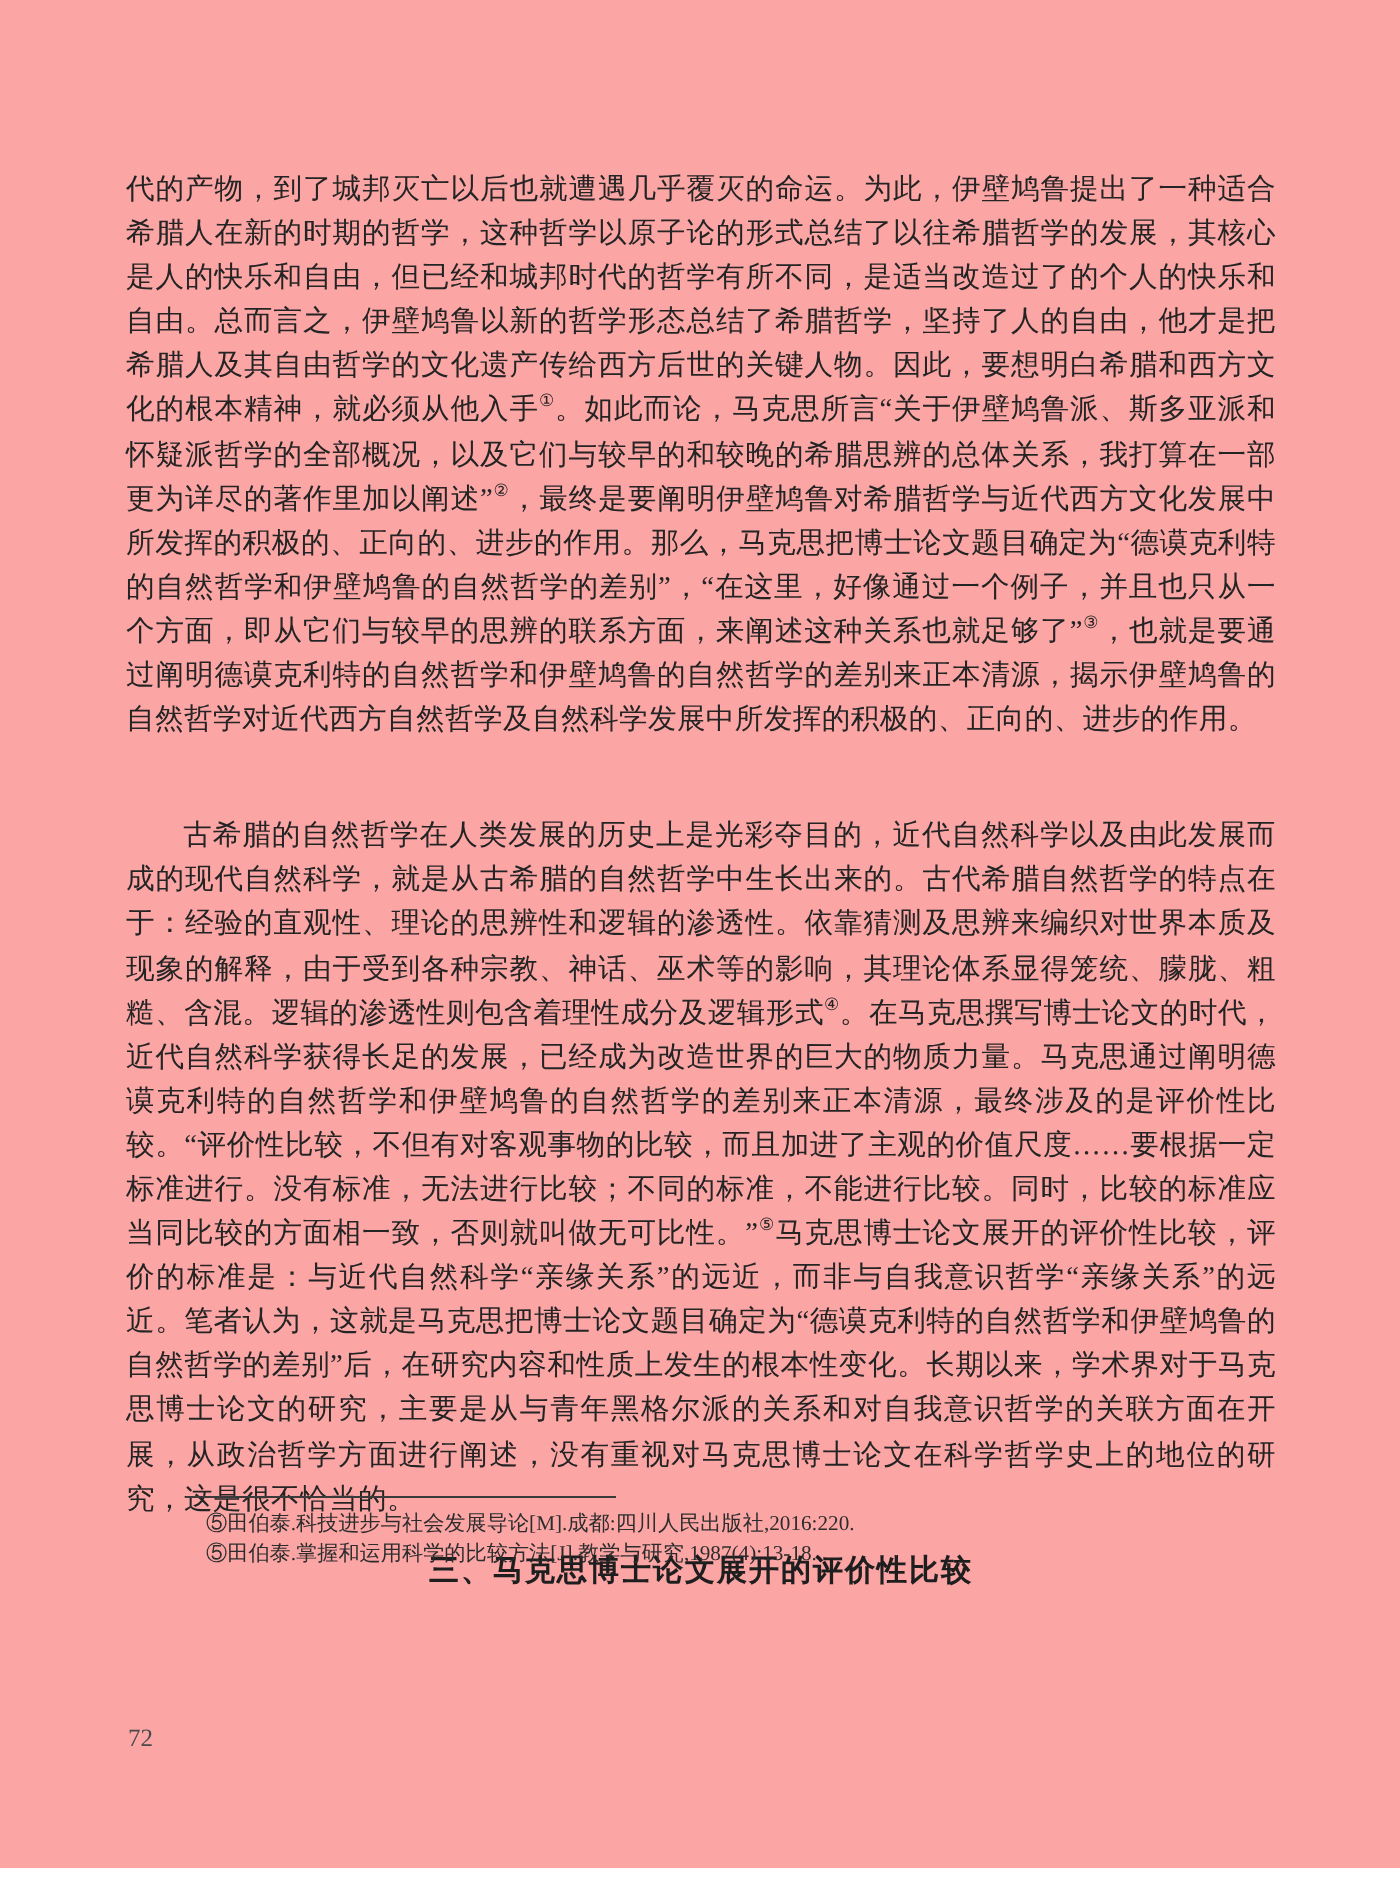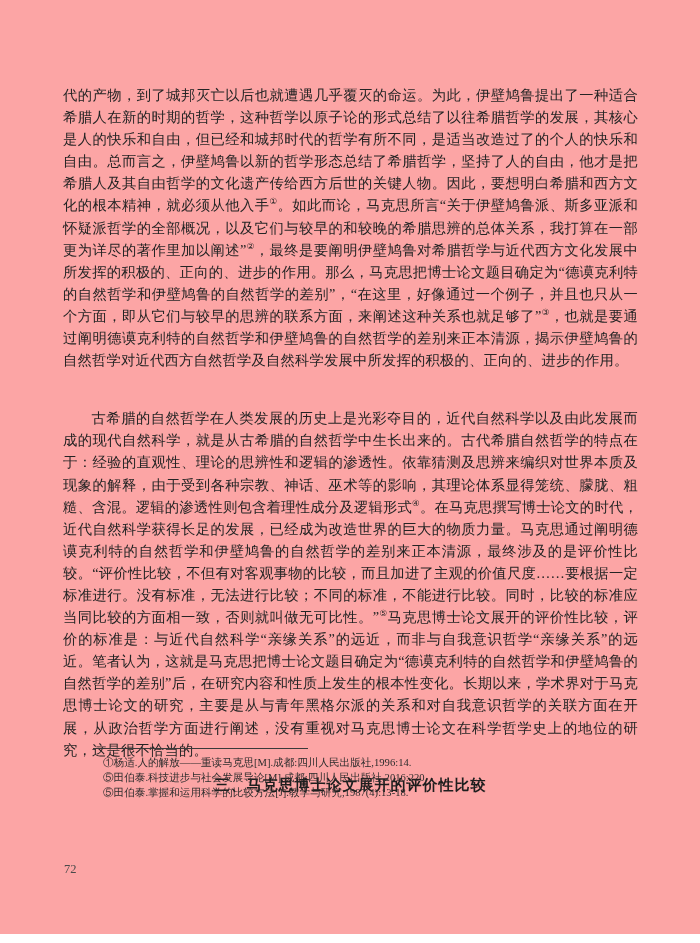--- a/index.html
+++ b/index.html
@@ -74,20 +74,19 @@
 
   <main class="content">
     <p class="para">代的产物，到了城邦灭亡以后也就遭遇几乎覆灭的命运。为此，伊壁鸠鲁提出了一种适合希腊人在新的时期的哲学，这种哲学以原子论的形式总结了以往希腊哲学的发展，其核心是人的快乐和自由，但已经和城邦时代的哲学有所不同，是适当改造过了的个人的快乐和自由。总而言之，伊壁鸠鲁以新的哲学形态总结了希腊哲学，坚持了人的自由，他才是把希腊人及其自由哲学的文化遗产传给西方后世的关键人物。因此，要想明白希腊和西方文化的根本精神，就必须从他入手<sup class="fn-ref">①</sup>。如此而论，马克思所言“关于伊壁鸠鲁派、斯多亚派和怀疑派哲学的全部概况，以及它们与较早的和较晚的希腊思辨的总体关系，我打算在一部更为详尽的著作里加以阐述”<sup class="fn-ref">②</sup>，最终是要阐明伊壁鸠鲁对希腊哲学与近代西方文化发展中所发挥的积极的、正向的、进步的作用。那么，马克思把博士论文题目确定为“德谟克利特的自然哲学和伊壁鸠鲁的自然哲学的差别”，“在这里，好像通过一个例子，并且也只从一个方面，即从它们与较早的思辨的联系方面，来阐述这种关系也就足够了”<sup class="fn-ref">③</sup>，也就是要通过阐明德谟克利特的自然哲学和伊壁鸠鲁的自然哲学的差别来正本清源，揭示伊壁鸠鲁的自然哲学对近代西方自然哲学及自然科学发展中所发挥的积极的、正向的、进步的作用。</p>
     <p class="para indent">古希腊的自然哲学在人类发展的历史上是光彩夺目的，近代自然科学以及由此发展而成的现代自然科学，就是从古希腊的自然哲学中生长出来的。古代希腊自然哲学的特点在于：经验的直观性、理论的思辨性和逻辑的渗透性。依靠猜测及思辨来编织对世界本质及现象的解释，由于受到各种宗教、神话、巫术等的影响，其理论体系显得笼统、朦胧、粗糙、含混。逻辑的渗透性则包含着理性成分及逻辑形式<sup class="fn-ref">④</sup>。在马克思撰写博士论文的时代，近代自然科学获得长足的发展，已经成为改造世界的巨大的物质力量。马克思通过阐明德谟克利特的自然哲学和伊壁鸠鲁的自然哲学的差别来正本清源，最终涉及的是评价性比较。“评价性比较，不但有对客观事物的比较，而且加进了主观的价值尺度……要根据一定标准进行。没有标准，无法进行比较；不同的标准，不能进行比较。同时，比较的标准应当同比较的方面相一致，否则就叫做无可比性。”<sup class="fn-ref">⑤</sup>马克思博士论文展开的评价性比较，评价的标准是：与近代自然科学“亲缘关系”的远近，而非与自我意识哲学“亲缘关系”的远近。笔者认为，这就是马克思把博士论文题目确定为“德谟克利特的自然哲学和伊壁鸠鲁的自然哲学的差别”后，在研究内容和性质上发生的根本性变化。长期以来，学术界对于马克思博士论文的研究，主要是从与青年黑格尔派的关系和对自我意识哲学的关联方面在开展，从政治哲学方面进行阐述，没有重视对马克思博士论文在科学哲学史上的地位的研究，这是很不恰当的。</p>
     <h2 class="section-heading">三、马克思博士论文展开的评价性比较</h2>
   </main>
 
   <div class="footnote-sep"></div>
 
   <div class="footnotes">
-    <p class="footnote-item">①杨适.人的解放——重读马克思[M].成都:四川人民出版社,1996:14.</p>
     <p class="footnote-item">⑤田伯泰.科技进步与社会发展导论[M].成都:四川人民出版社,2016:220.</p>
     <p class="footnote-item">⑤田伯泰.掌握和运用科学的比较方法[J].教学与研究,1987(4):13-18.</p>
   </div>
 
   <div class="page-number">72</div>
 
 </div>
 
 </body></html>

